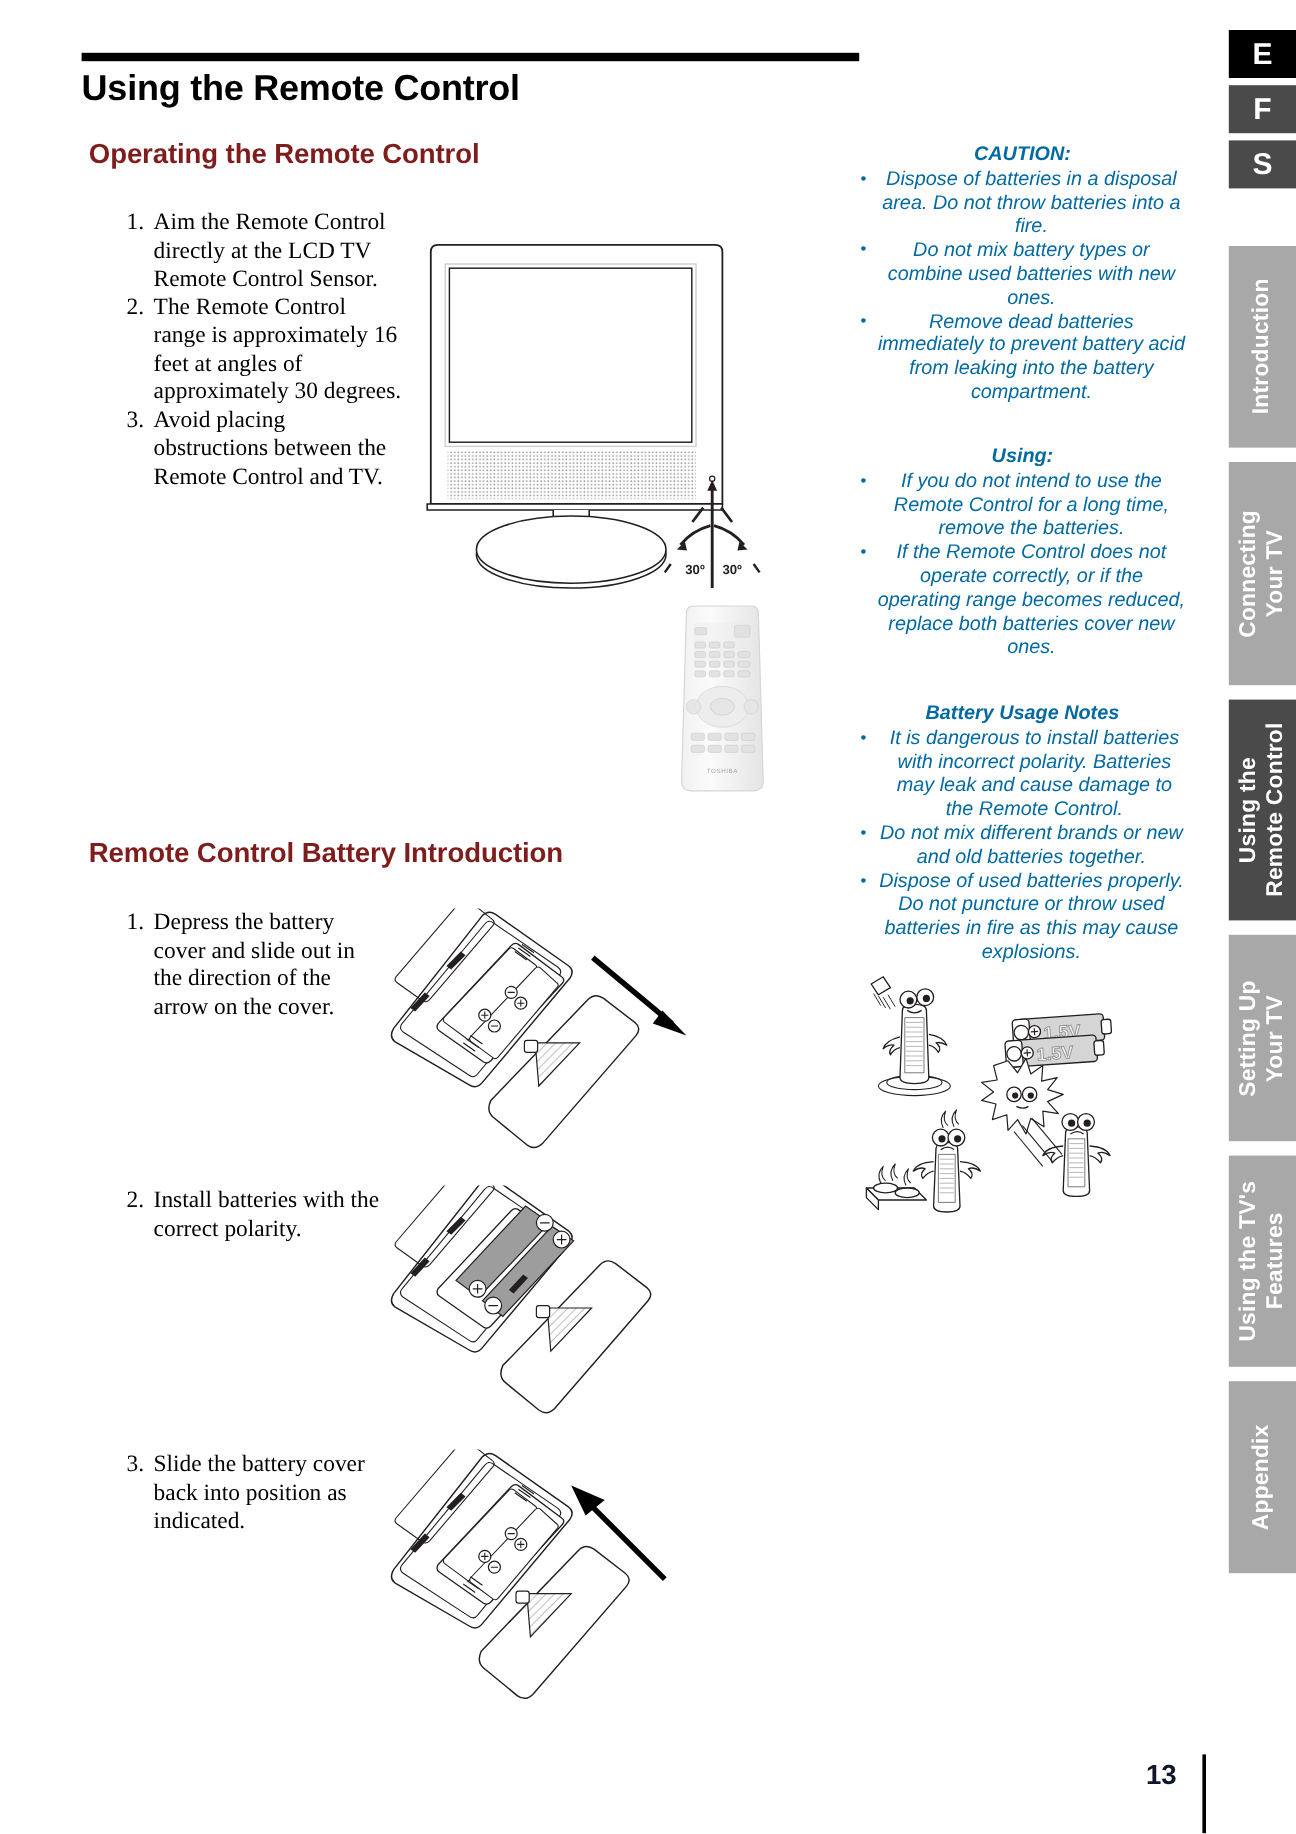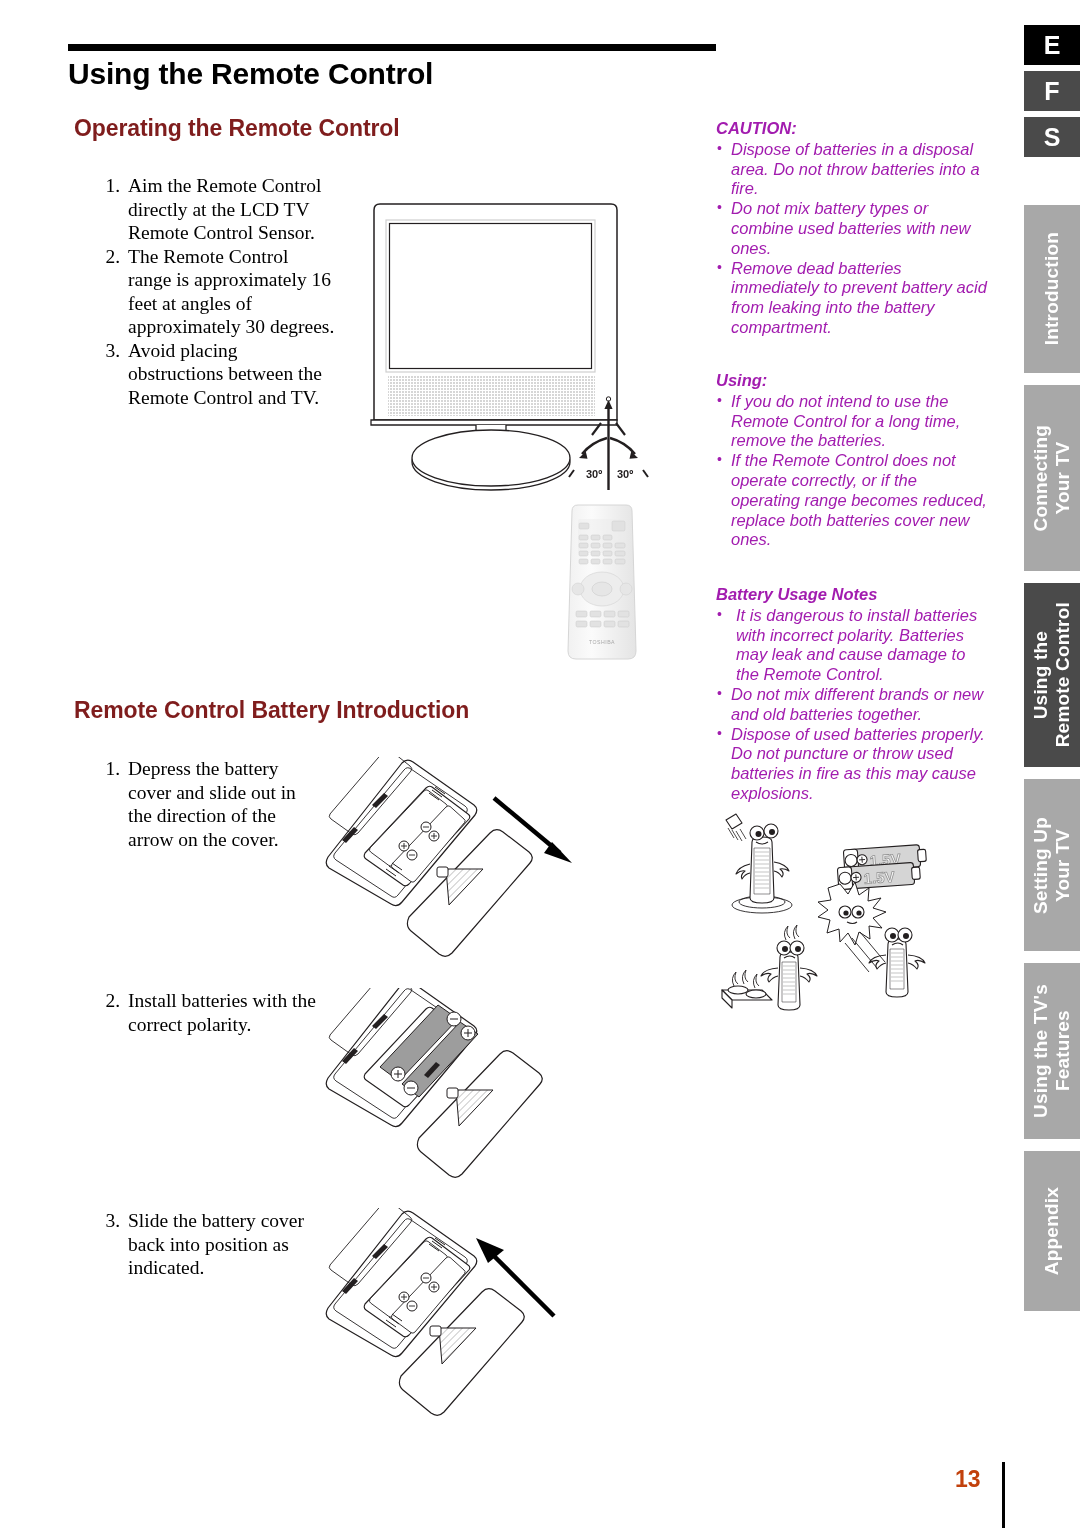--- a/index.html
+++ b/index.html
@@ -74,21 +74,22 @@
 
   
   .notecol {
     position: absolute;
     left: 716px;
     width: 272px;
     font-family: "Liberation Sans", sans-serif;
     font-style: italic;
     font-size: 16.5px;
     line-height: 19.8px;
-    color: #a21caf;
+    color: #0369a1;
+    text-align: center;
   }
   .notecol h4 {
     margin: 0 0 1px 0;
     font-size: 16.5px;
     font-weight: bold;
     font-style: italic;
   }
   .notecol ul {
     margin: 0;
     padding: 0;
@@ -166,34 +167,34 @@
   #chtab-5 { top: 1151px; height: 160px; }
 
   
   .page-number {
     position: absolute;
     left: 955px;
     top: 1466px;
     font-family: "Liberation Sans", sans-serif;
     font-weight: bold;
     font-size: 23px;
-    color: #c2410c;
+    color: #0f172a;
   }
   .footer-rule {
     position: absolute;
     left: 1002px;
     top: 1462px;
     width: 3px;
     height: 66px;
     background: #000;
   }
 
   
   .fig { position: absolute; }
-  #fig-tv      { left: 360px; top: 190px; text-align: center; }
+  #fig-tv      { left: 345px; top: 190px; text-align: center; }
   #fig-remote  { left: 552px; top: 503px; }
   #fig-bat-1   { left: 306px; top: 757px; }
   #fig-bat-2   { left: 306px; top: 988px; }
   #fig-bat-3   { left: 306px; top: 1208px; }
   #fig-chars   { left: 700px; top: 812px; }
 </style>
 </head>
 <body>
 
 <div class="page">

